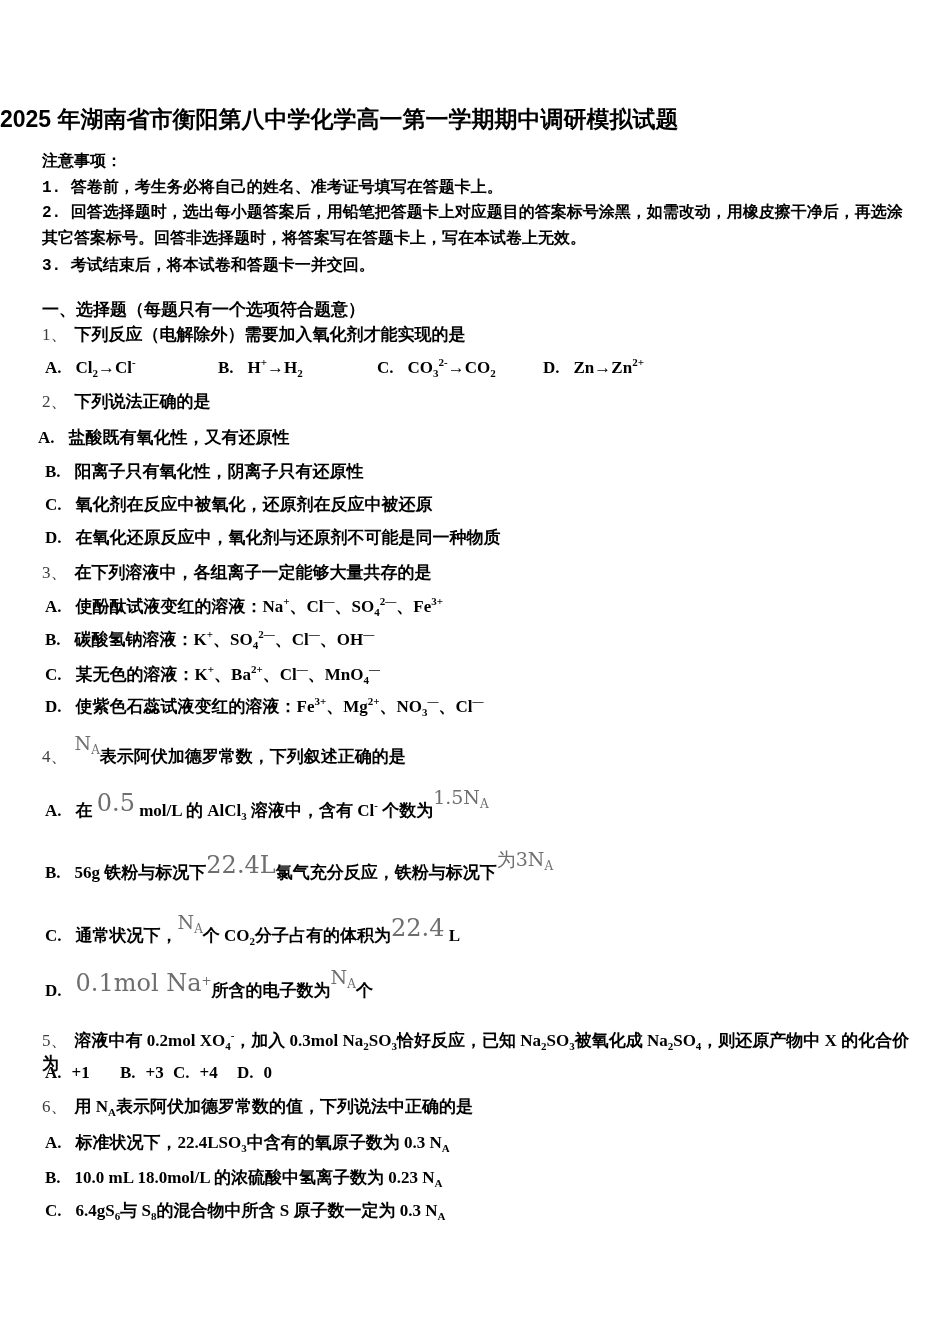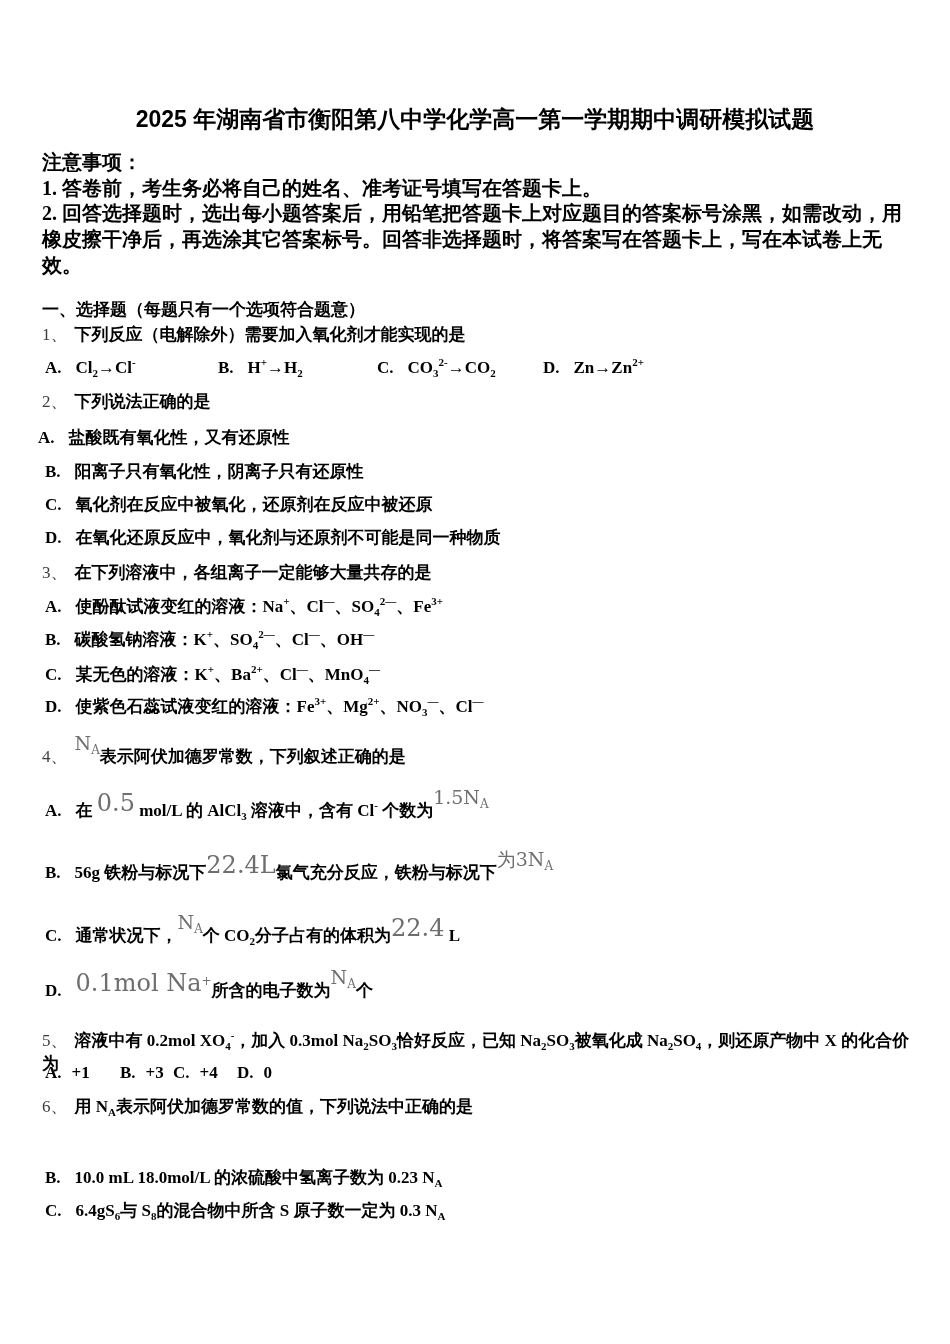--- a/index.html
+++ b/index.html
@@ -3,25 +3,25 @@
 <meta charset="utf-8">
 <style>
   html,body{margin:0;padding:0;background:#ffffff;}
   .page{
     position:relative;width:950px;height:1344px;background:#fff;overflow:hidden;
     font-family:"Liberation Serif","DejaVu Serif",serif;
     font-weight:bold;color:#000;font-size:17px;line-height:22px;
   }
   .title{
     position:absolute;left:0;right:0;top:103px;margin:0;
-    text-align:center;font-size:23px;line-height:32px;font-weight:bold;
+    font-size:23px;line-height:32px;font-weight:bold;
     font-family:"Liberation Sans","DejaVu Sans",sans-serif;
   }
   .line{position:absolute;left:42px;right:40px;}
-  .notice{font-size:20px;}
+  .notice{font-size:16px;font-family:Liberation Mono, monospace;}
   .wrapline{line-height:26px;}
   .row{position:absolute;left:0;right:0;}
   .pos{position:absolute;top:0;white-space:nowrap;}
   .qnum{
     font-weight:400;color:#3d3d3d;margin-right:7px;
     font-family:"Liberation Serif","DejaVu Serif",serif;
   }
   .olabel{font-weight:bold;margin-right:14px;}
   .sg-p{}
   .sg-sub{font-size:11px;position:relative;top:4px;}
@@ -37,20 +37,21 @@
 </head>
 <body>
 
 <div class="page">
 
   <h1 class="title">2025 年湖南省市衡阳第八中学化学高一第一学期期中调研模拟试题</h1>
 
   <div class="line notice" style="top:151px">注意事项：</div>
   <div class="line notice" style="top:177px">1. 答卷前，考生务必将自己的姓名、准考证号填写在答题卡上。</div>
   <div class="line notice wrapline" style="top:200px">2. 回答选择题时，选出每小题答案后，用铅笔把答题卡上对应题目的答案标号涂黑，如需改动，用橡皮擦干净后，再选涂其它答案标号。回答非选择题时，将答案写在答题卡上，写在本试卷上无效。</div>
+  <div class="line notice" style="top:255px">3. 考试结束后，将本试卷和答题卡一并交回。</div>
 
   <div class="line" style="top:299px">一、选择题（每题只有一个选项符合题意）</div>
 
   <div class="line" style="top:324px">
     <span class="qnum">1、</span><span><span class="sg-p">下列反应（电解除外）需要加入氧化剂才能实现的是</span></span>
   </div>
   <div class="row" style="top:357px">
     <span class="pos" style="left:45px"><span class="olabel">A.</span><span><span class="sg-p">Cl</span><span class="sg-sub">2</span><span class="sg-p">→Cl</span><span class="sg-sup">-</span></span></span>
     <span class="pos" style="left:218px"><span class="olabel">B.</span><span><span class="sg-p">H</span><span class="sg-sup">+</span><span class="sg-p">→H</span><span class="sg-sub">2</span></span></span>
     <span class="pos" style="left:377px"><span class="olabel">C.</span><span><span class="sg-p">CO</span><span class="sg-sub">3</span><span class="sg-sup">2-</span><span class="sg-p">→CO</span><span class="sg-sub">2</span></span></span>
@@ -87,16 +88,17 @@
   <div class="row" style="top:1062px">
     <span class="pos" style="left:45px"><span class="olabel" style="margin-right:10px">A.</span><span>+1</span></span>
     <span class="pos" style="left:120px"><span class="olabel" style="margin-right:10px">B.</span><span>+3</span></span>
     <span class="pos" style="left:173px"><span class="olabel" style="margin-right:10px">C.</span><span>+4</span></span>
     <span class="pos" style="left:237px"><span class="olabel" style="margin-right:10px">D.</span><span>0</span></span>
   </div>
 
   <div class="line" style="top:1096px">
     <span class="qnum">6、</span><span><span class="sg-p">用 N</span><span class="sg-sub">A</span><span class="sg-p">表示阿伏加德罗常数的值，下列说法中正确的是</span></span>
   </div>
+  <div class="line" style="top:1132px;left:45px"><span class="olabel">A.</span><span><span class="sg-p">标准状况下，22.4LSO</span><span class="sg-sub">3</span><span class="sg-p">中含有的氧原子数为 0.3 N</span><span class="sg-sub">A</span></span></div>
   <div class="line" style="top:1167px;left:45px"><span class="olabel">B.</span><span><span class="sg-p">10.0 mL 18.0mol/L 的浓硫酸中氢离子数为 0.23 N</span><span class="sg-sub">A</span></span></div>
   <div class="line" style="top:1200px;left:45px"><span class="olabel">C.</span><span><span class="sg-p">6.4gS</span><span class="sg-sub">6</span><span class="sg-p">与 S</span><span class="sg-sub">8</span><span class="sg-p">的混合物中所含 S 原子数一定为 0.3 N</span><span class="sg-sub">A</span></span></div>
 
 </div>
 
 </body></html>

